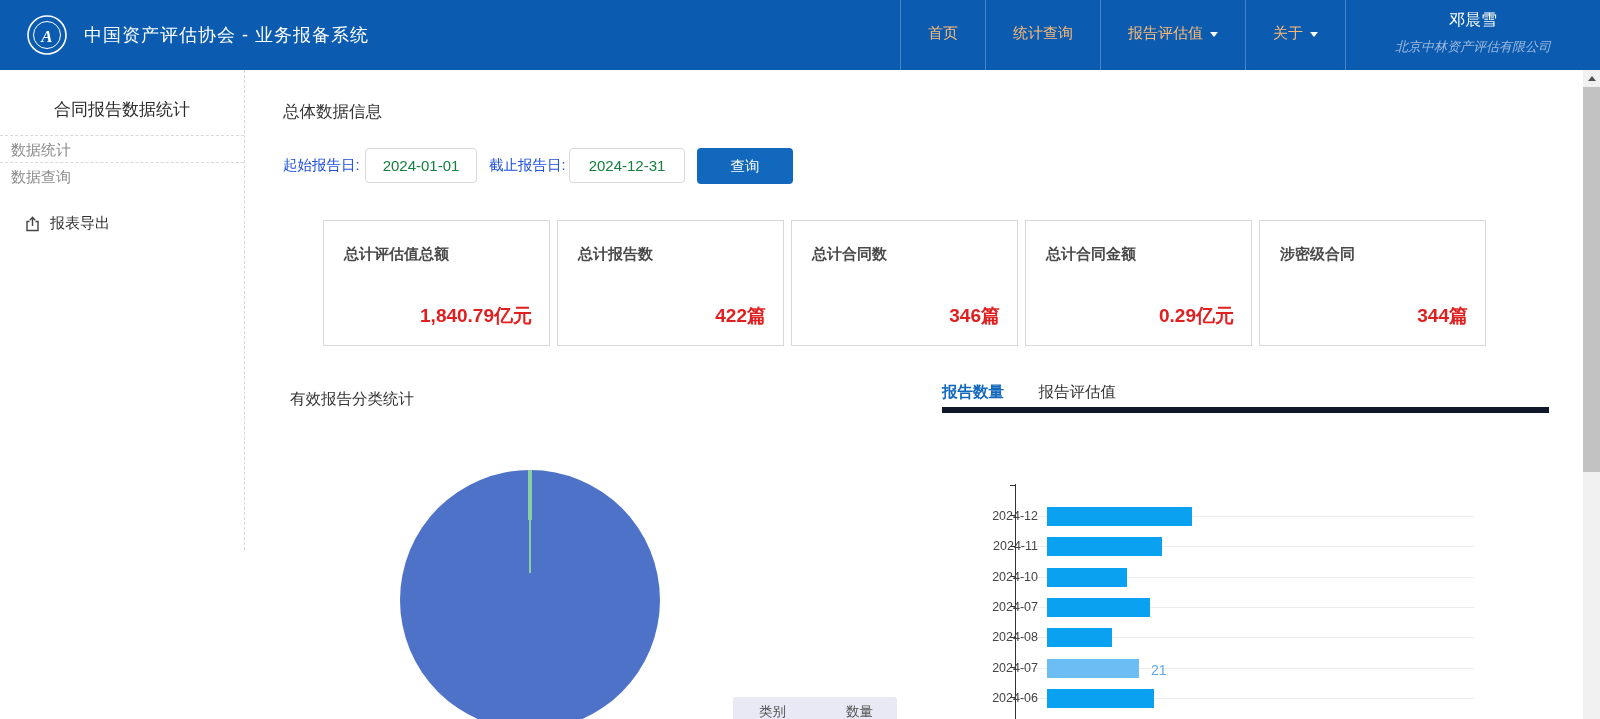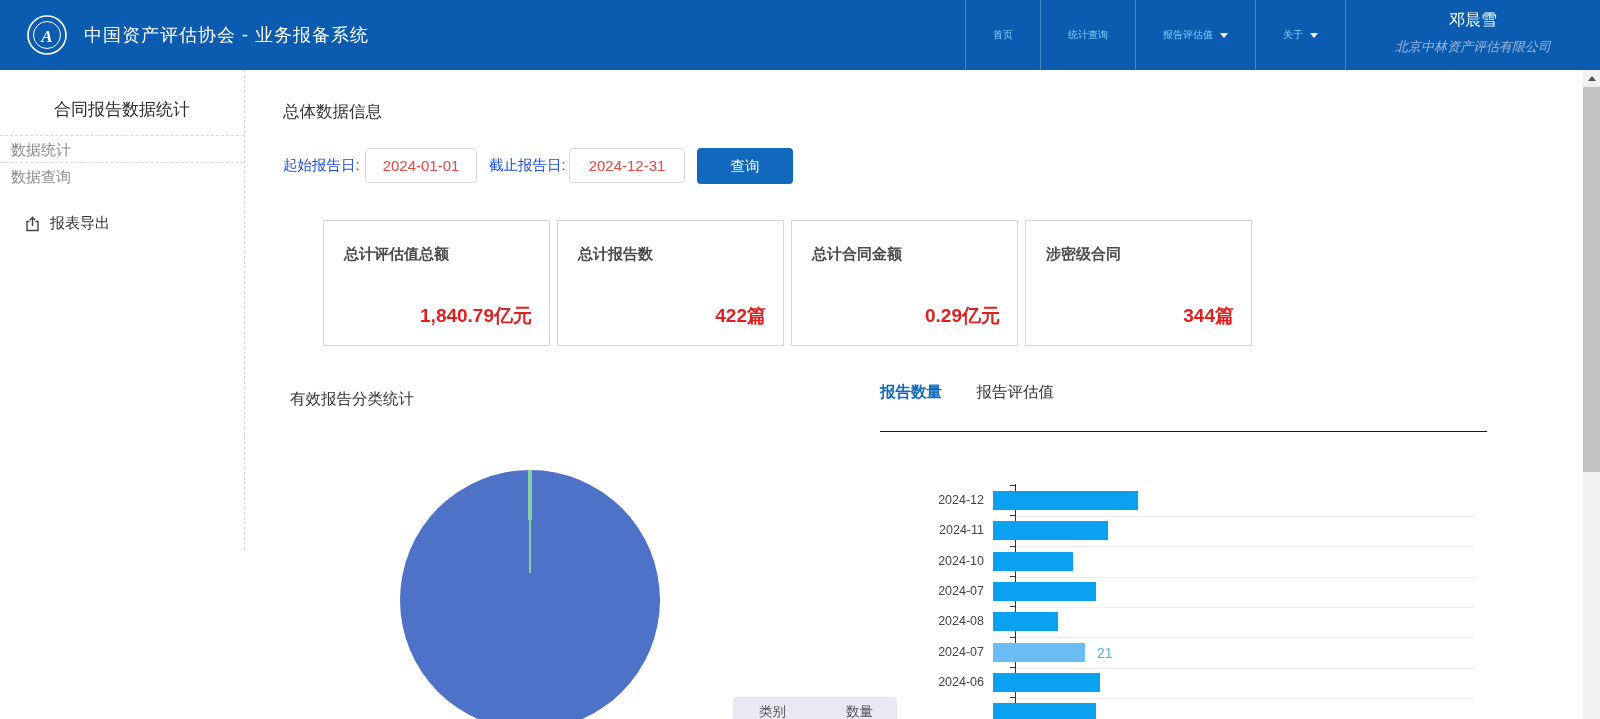--- a/index.html
+++ b/index.html
@@ -8,22 +8,22 @@
   #app { position:relative; width:1600px; height:719px; overflow:hidden; background:#fff; }
 
   
   .navbar { position:absolute; left:0; top:0; width:1600px; height:70px;
             background:#0b5cb0; display:flex; align-items:center; z-index:10; }
   .brand { display:flex; align-items:center; margin-left:26px; }
   .logo { width:42px; height:42px; flex:0 0 42px; }
   .brand-title { color:#fff; font-size:18px; margin-left:16px; letter-spacing:1px; }
   .nav-spacer { flex:1; }
   .nav-items { display:flex; height:70px; list-style:none; }
-  .nav-item { height:70px; line-height:70px; padding:0 27px; color:#7dd3fc; font-size:10px;
-              border-left:1px solid rgba(255,255,255,0.25); cursor:pointer; white-space:nowrap; }
+  .nav-item { height:70px; line-height:70px; padding:0 27px; color:#fdba74; font-size:15px;
+              border-left:1px solid rgba(255,255,255,0.25); cursor:pointer; white-space:nowrap;font-family:Liberation Mono, monospace; }
   .caret { display:inline-block; margin-left:7px; width:0; height:0;
            border-left:4.5px solid transparent; border-right:4.5px solid transparent;
            border-top:5px solid #fff; vertical-align:middle; }
   .user-block { height:70px; padding:10px 30px 0 30px; min-width:255px; text-align:center;
                 border-left:1px solid rgba(255,255,255,0.25); }
   .user-name { color:#ffffff; font-size:16px; cursor:pointer; }
   .user-org { color:#9db9e0; font-size:13px; margin-top:7px;font-style:italic; }
 
   
   .scrollbar { position:absolute; right:0; top:70px; width:17px; height:649px; background:#f1f1f1; }
@@ -42,47 +42,47 @@
   .side-item:first-child { border-bottom:1px dashed #d9d9d9; }
   .export-row { margin-top:24px; padding-left:25px; display:flex; align-items:center; cursor:pointer; }
   .export-row svg { margin-right:10px; }
   .export-label { font-size:15px; color:#333; }
 
   
   .h-overview { position:absolute; left:283px; top:101px; font-size:16.5px; color:#333; }
   .filter-label { position:absolute; top:147px; height:37px; line-height:37px; font-size:14.5px; color:#1d4ed8; }
   .lbl-start { left:283px; } .lbl-end { left:489px; }
   .date-input { position:absolute; top:148px; height:35px; border:1px solid #d9d9d9; border-radius:4px;
-                font-size:15px; color:#ef4444; text-align:center; background:#fff;
+                font-size:15px; color:#15803d; text-align:center; background:#fff;
                 font-family:"Liberation Sans","DejaVu Sans",sans-serif; }
   .inp-start { left:365px; width:112px; } .inp-end { left:569px; width:116px; }
   .query-btn { position:absolute; left:697px; top:148px; width:96px; height:36px; background:#1268bd;
                color:#fff; font-size:14.5px; border:none; border-radius:4px; cursor:pointer;
                font-family:"Liberation Sans","DejaVu Sans",sans-serif; }
 
   .cards { position:absolute; left:323px; top:220px; display:flex; gap:7px; }
   .card { position:relative; width:227px; height:126px; border:1px solid #d8d8d8; background:#fff; }
   .card-label { position:absolute; left:20px; top:24px; font-size:15px; font-weight:bold; color:#4a4a4a; }
   .card-value { position:absolute; right:17px; bottom:16px; font-size:19px; font-weight:bold; color:#e02020; }
 
   .pie-title { position:absolute; left:290px; top:389px; font-size:15.5px; color:#333; }
   .pie { position:absolute; left:400px; top:470px; width:260px; height:260px; border-radius:50%; cursor:pointer; }
   .pie-table-head { position:absolute; left:733px; top:697px; width:164px; height:30px; background:#e9e9f6;
                     border-radius:3px 3px 0 0; display:flex; align-items:center; font-size:13.5px; color:#555; }
   .pth-cat { padding-left:26px; } .pth-num { margin-left:auto; padding-right:24px; }
 
-  .tabs { position:absolute; left:880px; top:382px; width:607px; border-bottom:1px solid #0f172a; padding-bottom:28px; }
+  .tabs { position:absolute; left:942px; top:382px; width:607px; border-bottom:6px solid #0f172a; padding-bottom:4px; }
   .tab { display:inline-block; margin-right:30px; font-size:15.5px; color:#333; cursor:pointer; }
   .tab.active { color:#1268bd; font-weight:bold; }
 
   
   .bar-axis { position:absolute; left:1015px; top:484px; width:1px; height:235px; background:#333; }
   .gridline { position:absolute; left:1016px; width:458px; height:1px; background:#ececec; }
   .tick { position:absolute; left:1010px; width:5px; height:1px; background:#333; }
-  .bar-row { position:absolute; left:912px; width:600px; height:19px; display:flex; align-items:center; }
+  .bar-row { position:absolute; left:966px; width:600px; height:19px; display:flex; align-items:flex-end;margin-top:16px; }
   .bar-cat { width:72px; text-align:right; margin-right:9px; font-size:12.5px; color:#444; line-height:19px; }
   .bar-fill { height:19px; background:#0aa1f1; }
   .bar-value { margin-left:12px; font-size:14px; color:#5fa9e8; }
 </style>
 </head>
 <body>
 
 <div id="app">
 
   <div class="navbar">
@@ -136,20 +136,24 @@
   <button class="query-btn">查询</button>
 
   <div class="cards">
     <div class="card">
       <div class="card-label">总计评估值总额</div>
       <div class="card-value">1,840.79亿元</div>
     </div>
     <div class="card">
       <div class="card-label">总计报告数</div>
       <div class="card-value">422篇</div>
+    </div>
+    <div class="card">
+      <div class="card-label">总计合同数</div>
+      <div class="card-value">346篇</div>
     </div>
     <div class="card">
       <div class="card-label">总计合同金额</div>
       <div class="card-value">0.29亿元</div>
     </div>
     <div class="card">
       <div class="card-label">涉密级合同</div>
       <div class="card-value">344篇</div>
     </div>
   </div>

